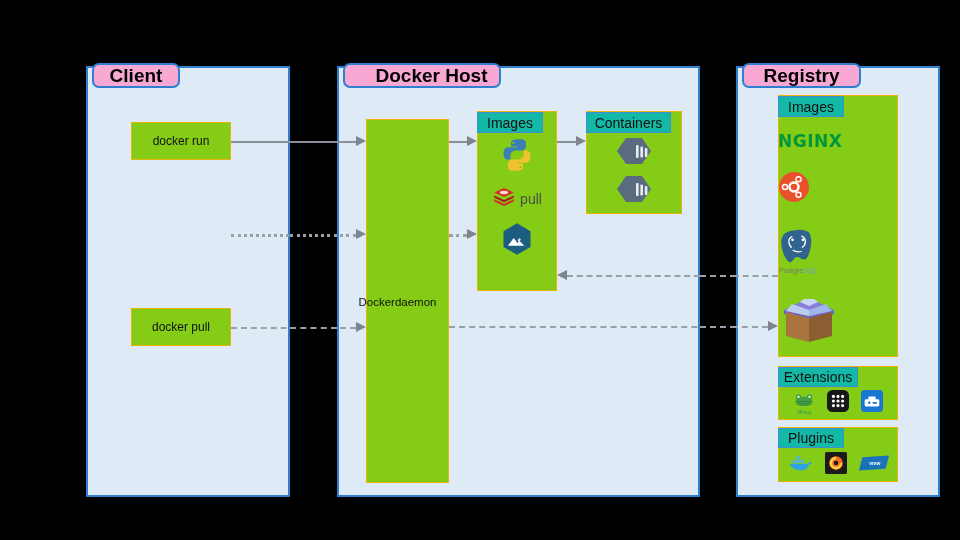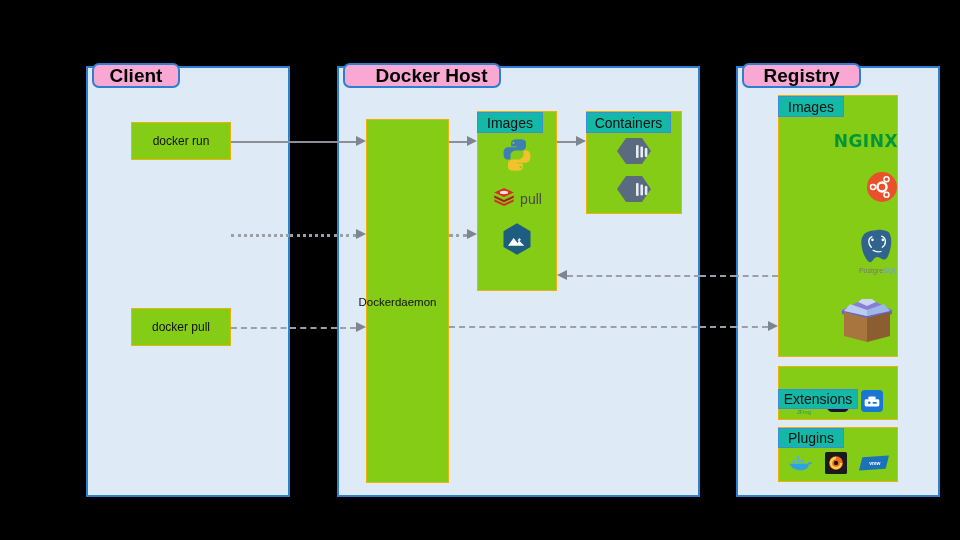--- a/index.html
+++ b/index.html
@@ -114,27 +114,27 @@
     align-items: center; justify-content: center; gap: 4px;
   }
 
   
   #reg-images-box   { left: 778px; top: 95px; width: 120px; height: 262px; }
   #reg-images-label { left: 778px; top: 96px; width: 66px; height: 21px; }
   #reg-images-icons {
     position: absolute; left: 778px; top: 117px; width: 120px; height: 238px;
     z-index: 4;
     display: flex; flex-direction: column;
-    align-items: flex-end; justify-content: flex-start; gap: 6px;
+    align-items: flex-start; justify-content: flex-start; gap: 6px;
     padding-top: 14px; box-sizing: border-box;
   }
 
   
   #reg-ext-box   { left: 778px; top: 366px; width: 120px; height: 54px; }
-  #reg-ext-label { left: 778px; top: 367px; width: 80px; height: 20px; margin-top: 22px; }
+  #reg-ext-label { left: 778px; top: 367px; width: 80px; height: 20px; }
   #reg-ext-icons {
     position: absolute; left: 778px; top: 387px; width: 120px; height: 32px;
     z-index: 4;
     display: flex; align-items: center; justify-content: center; gap: 12px;
   }
 
   
   #reg-plug-box   { left: 778px; top: 427px; width: 120px; height: 55px; }
   #reg-plug-label { left: 778px; top: 428px; width: 66px; height: 20px; }
   #reg-plug-icons {

